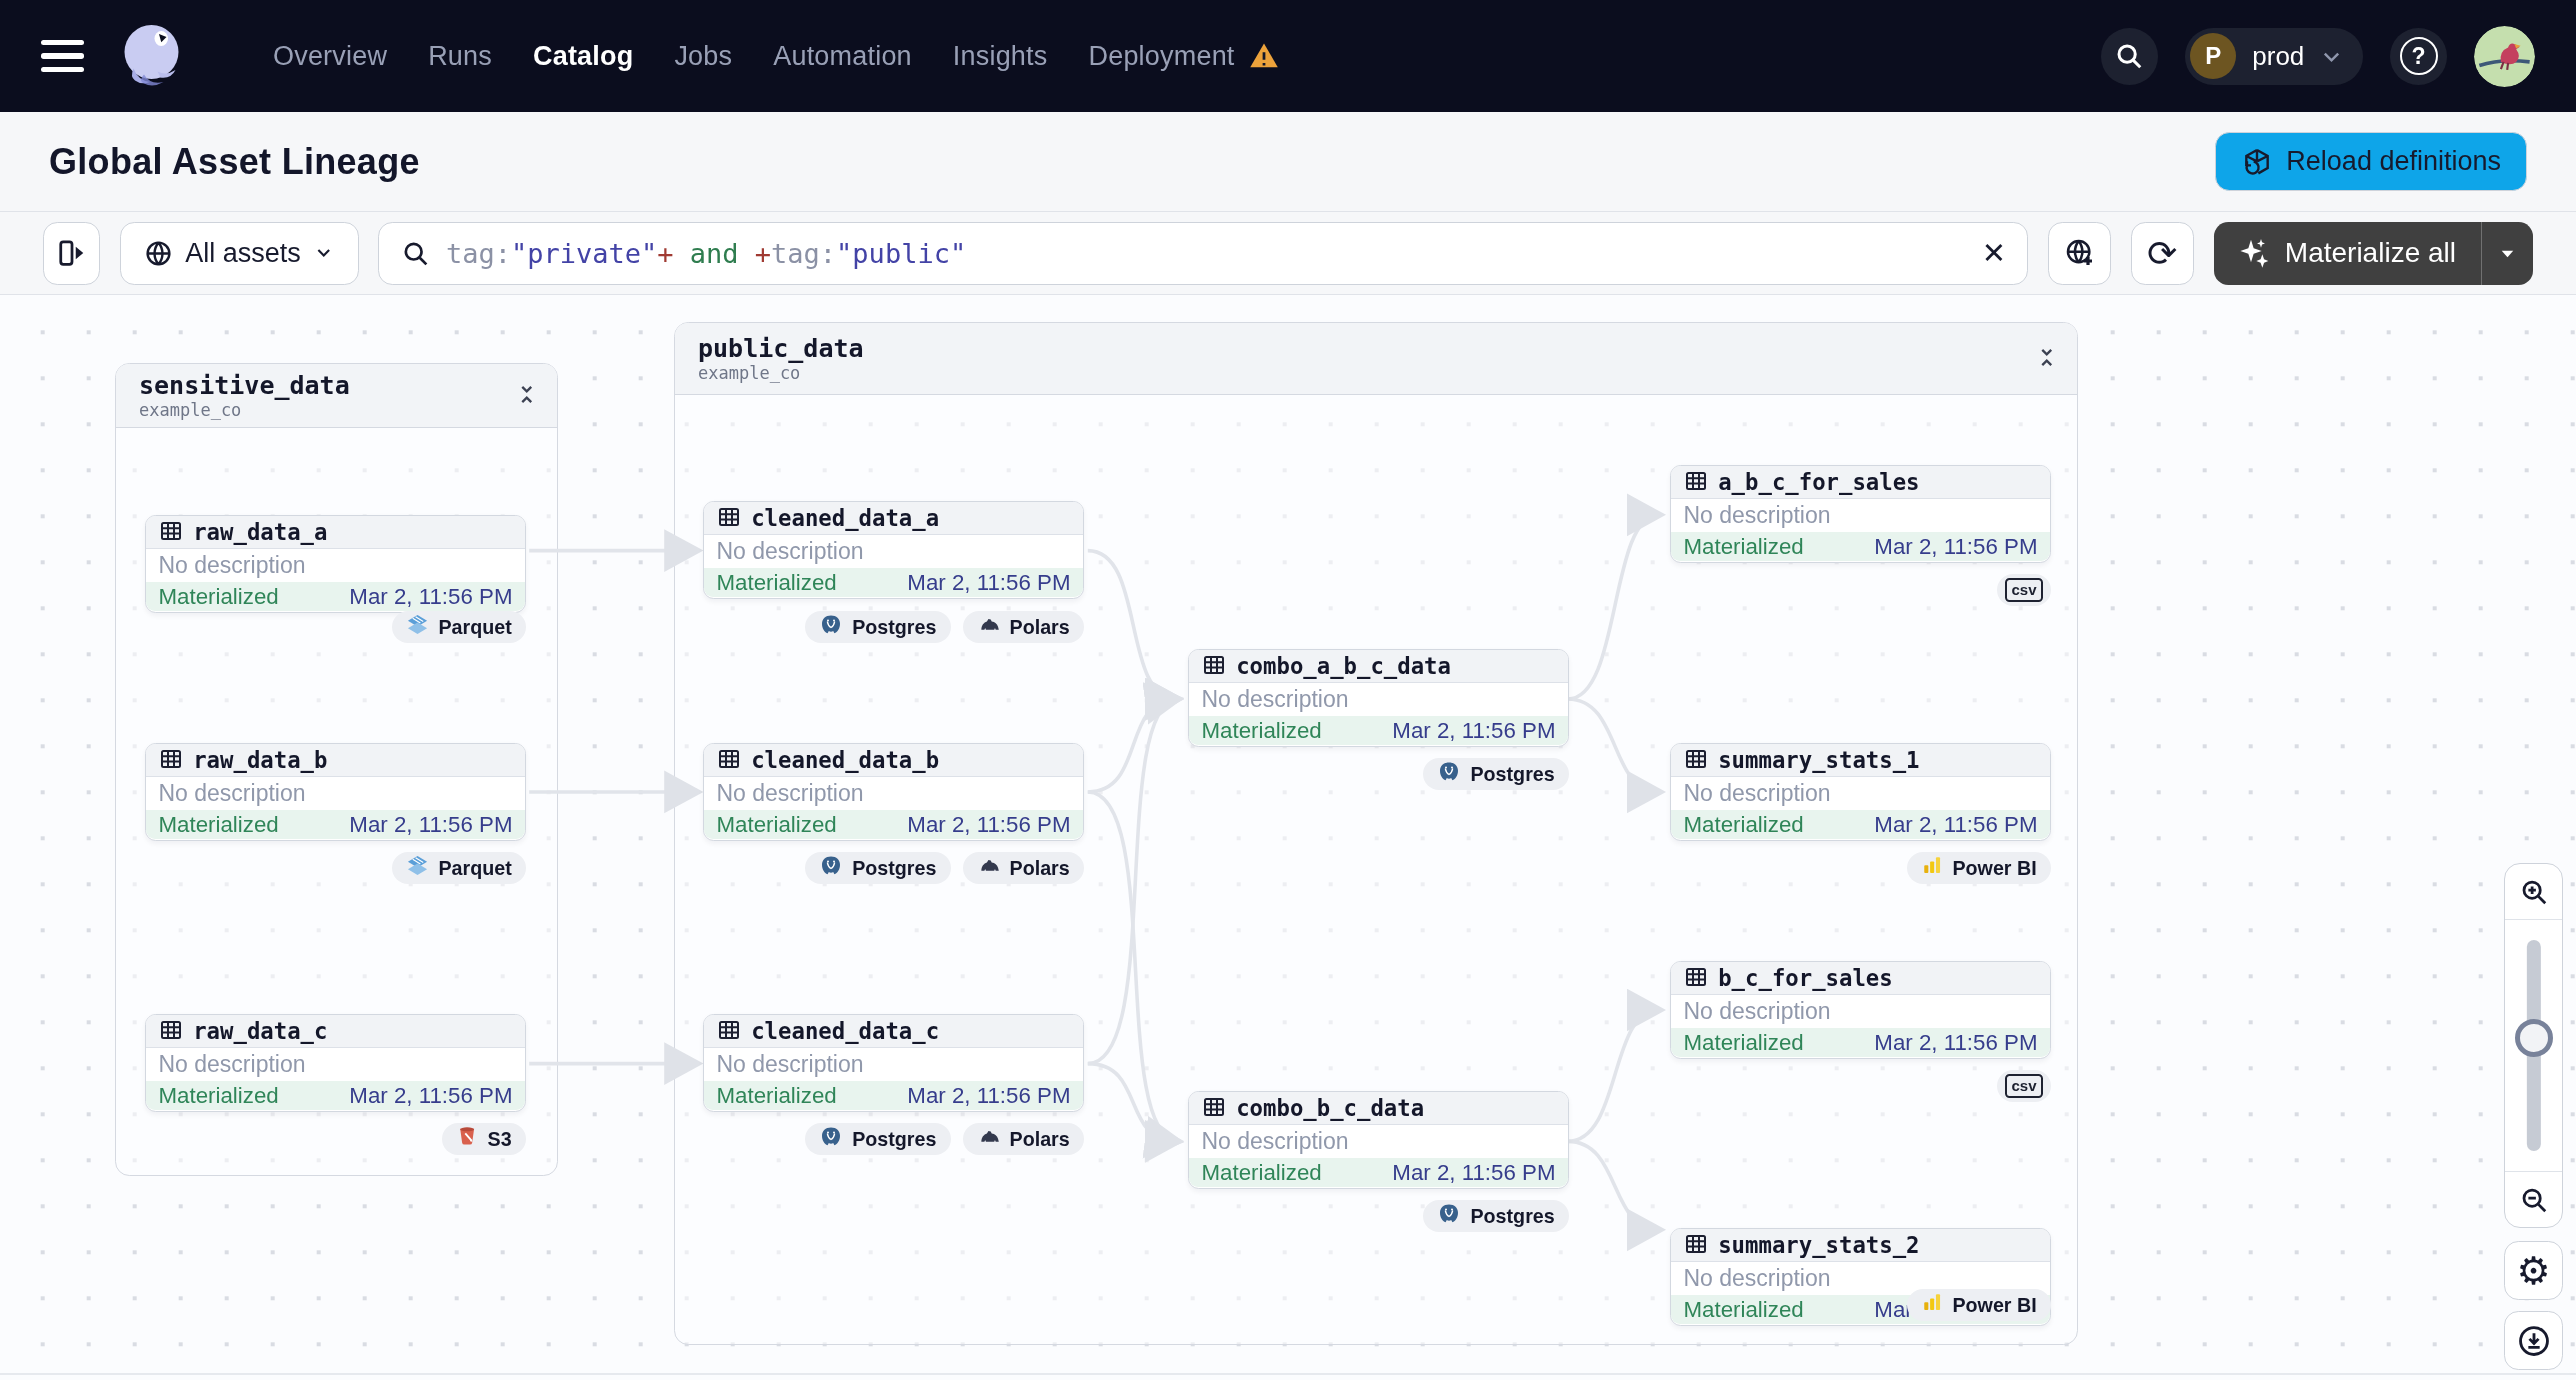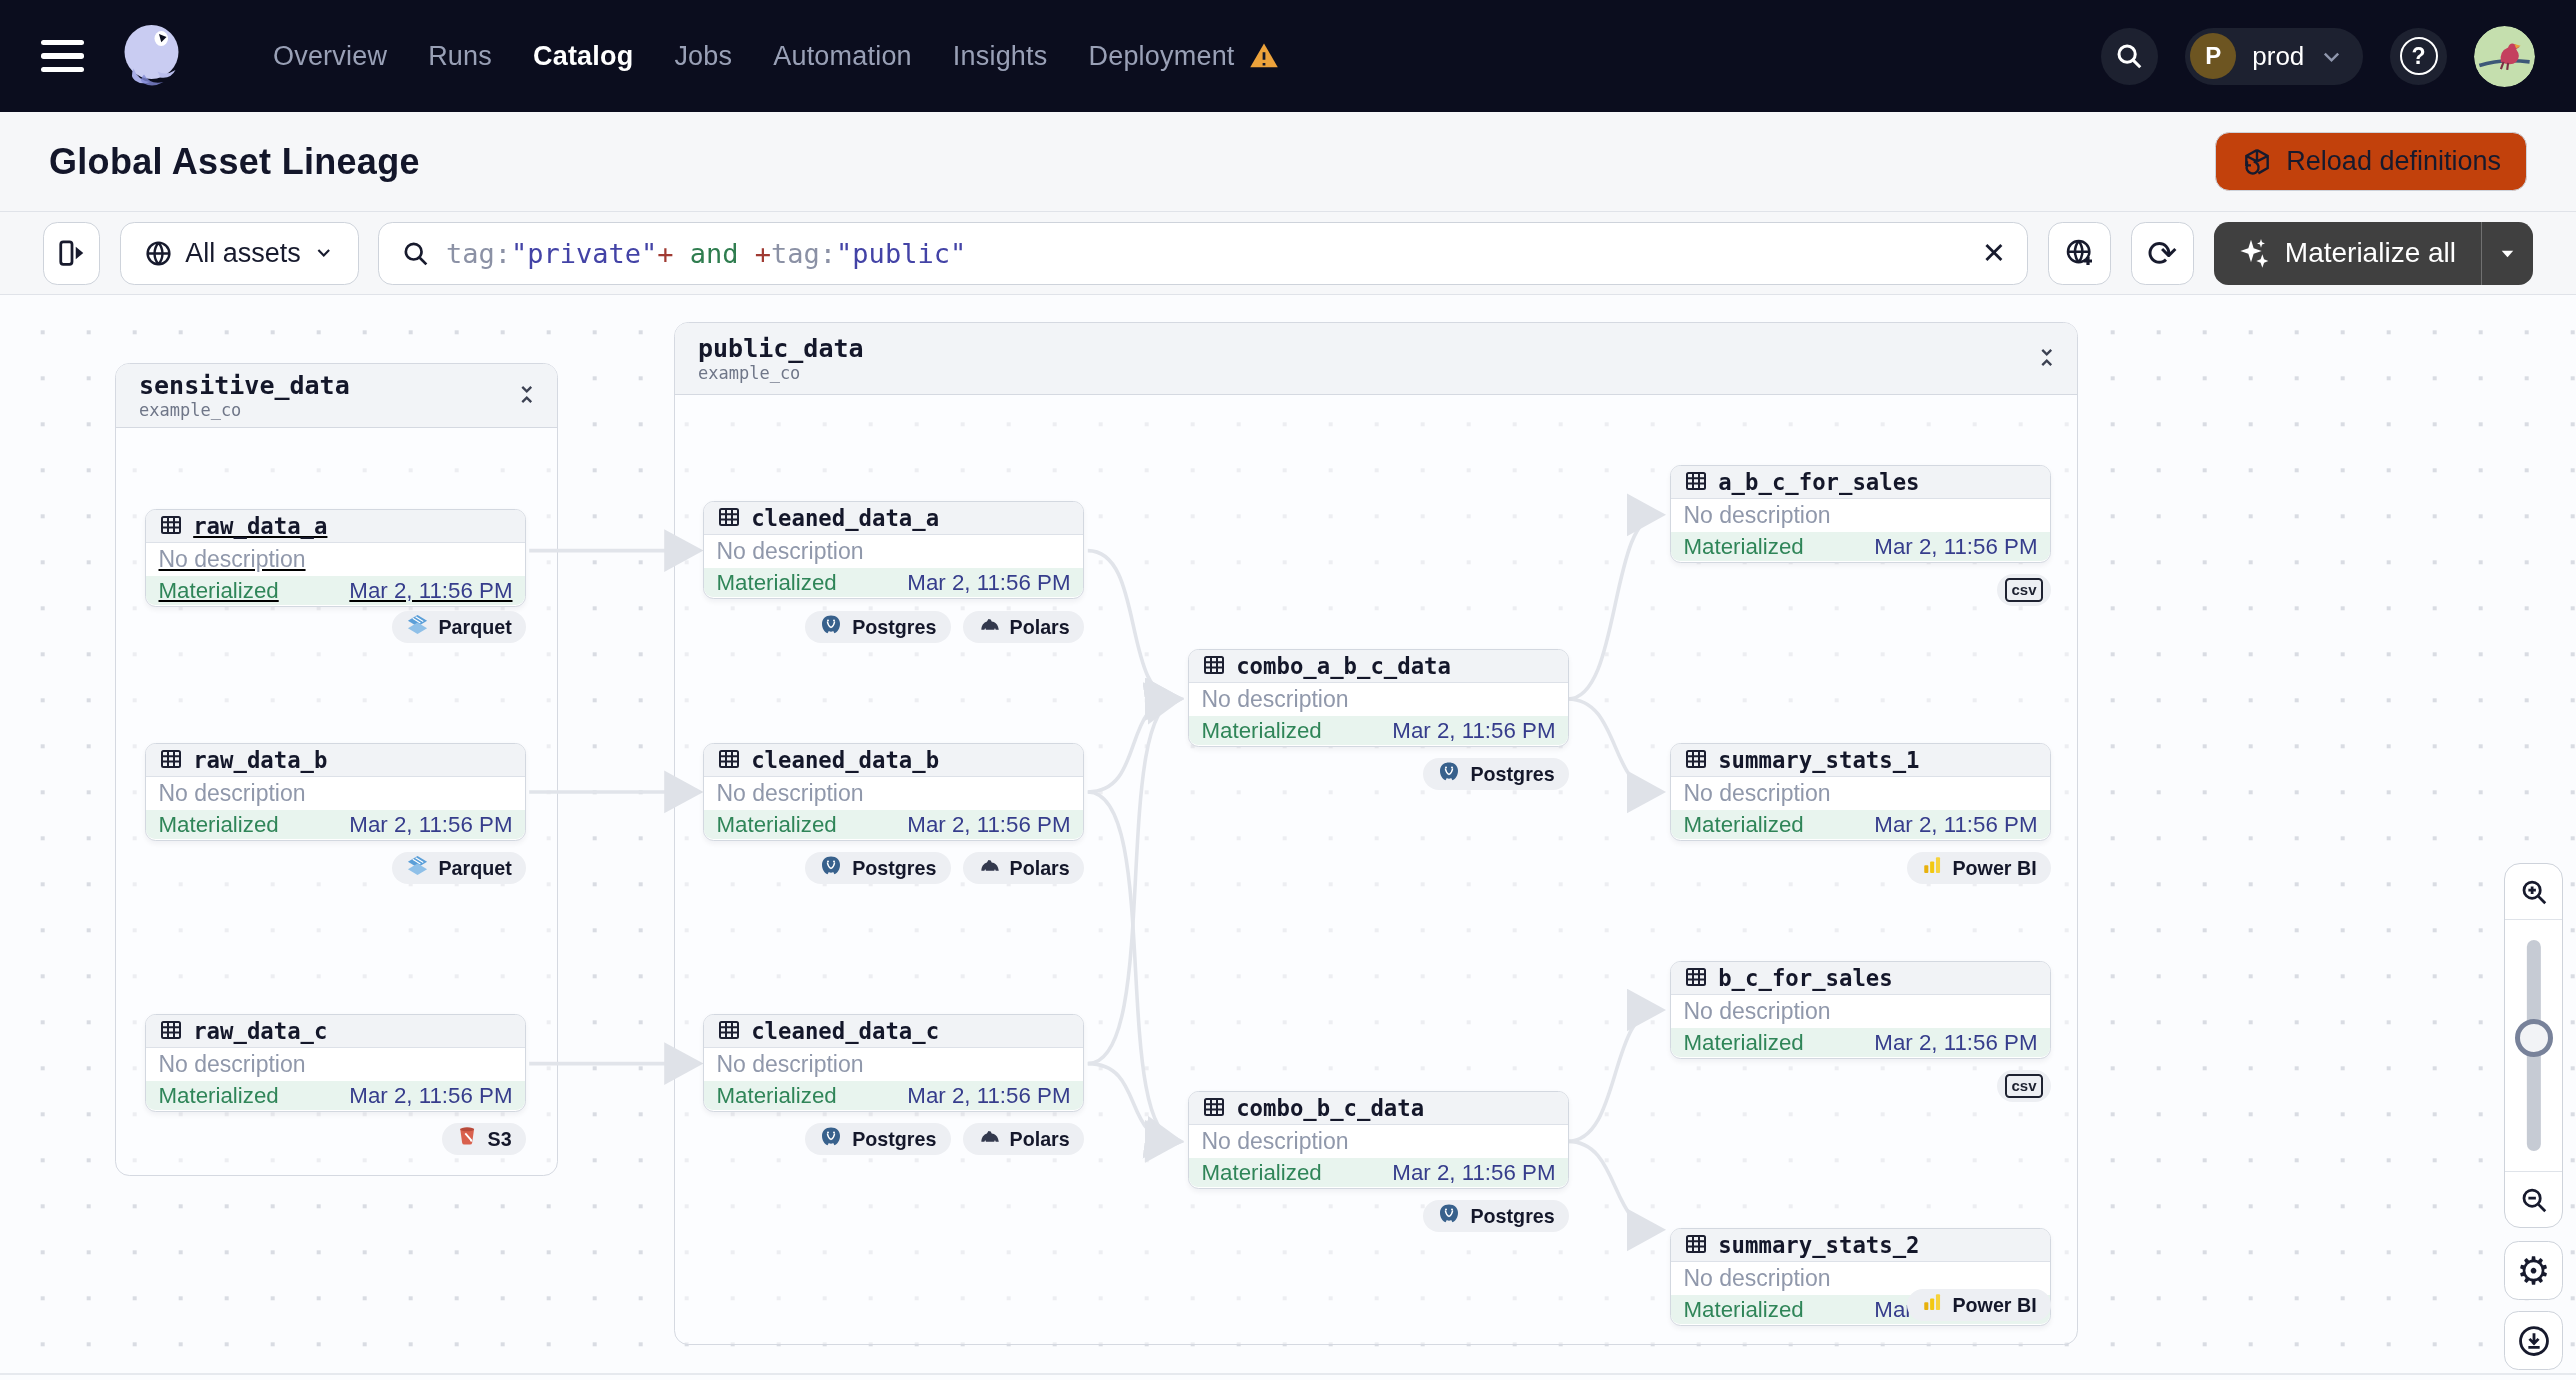--- a/index.html
+++ b/index.html
@@ -30,21 +30,21 @@
   .help-q { width:38px; height:38px; border:2.7px solid #fff; border-radius:50%;
             color:#fff; font-size:23px; font-weight:700; display:flex;
             align-items:center; justify-content:center; }
   .user-avatar { width:61px; height:61px; border-radius:50%; overflow:hidden; cursor:pointer; }
 
   
   .titlebar { position:absolute; left:0; top:112px; width:2576px; height:100px;
               background:#f6f7f9; border-bottom:1.8px solid #e0e3e9; display:flex;
               align-items:center; padding:0 49px; }
   .page-title { font-size:36px; font-weight:700; color:#13162a; letter-spacing:0.3px; }
-  .reload-btn { margin-left:auto; height:59px; border:1.8px solid #ced3db; background:#c2410c;
+  .reload-btn { margin-left:auto; height:59px; border:1.8px solid #ced3db; background:#0ea5e9;
                 border-radius:14.3px; display:flex; align-items:center; gap:13.4px;
                 padding:0 25px; font-size:27px; color:#171a2d; cursor:pointer;text-align:center; }
 
   
   .toolbar { position:absolute; left:0; top:212px; width:2576px; height:83px;
              background:#f6f7f9; border-bottom:1.8px solid #e0e3e9; display:flex;
              align-items:center; gap:19.7px; padding:0 43px; }
   .tbtn { height:63px; border:1.8px solid #ced3db; border-radius:14.3px; background:#fff;
           display:flex; align-items:center; justify-content:center; cursor:pointer; }
   .toggle-btn { width:57px; }
@@ -308,21 +308,21 @@
     </div>
     <div class="group" style="left: 674px; top: 27px; width: 1404px; height: 1023px;">
       <div class="group-header" style="height:72px">
        <div class="group-name">public_data</div>
        <div class="group-repo">example_co</div>
        <span class="group-collapse"><svg width="21.5" height="23" viewBox="0 0 24 24" fill="none" stroke="#3c4152" stroke-width="2.6">
             <path d="M7 3.5 L12 8.5 L17 3.5 M7 20.5 L12 15.5 L17 20.5"></path>
           </svg></span>
      </div>
     </div>
-    <div class="node" style="left: 145px; top: 214px; text-decoration: underline;">
+    <div class="node" style="left: 145px; top: 220px;">
       <div class="n-head">
        <span><svg width="24" height="24" viewBox="0 0 24 24" fill="none" stroke="#1c1f31" stroke-width="2">
             <rect x="3" y="4" width="18" height="16" rx="1.5"></rect>
             <path d="M3 9.3 h18 M3 14.6 h18 M9 4 v16 M15 4 v16"></path>
           </svg></span>
        <span class="n-name">raw_data_a</span>
      </div>
      <div class="n-desc">No description</div>
      <div class="n-stat">
        <span class="n-mat">Materialized</span>

